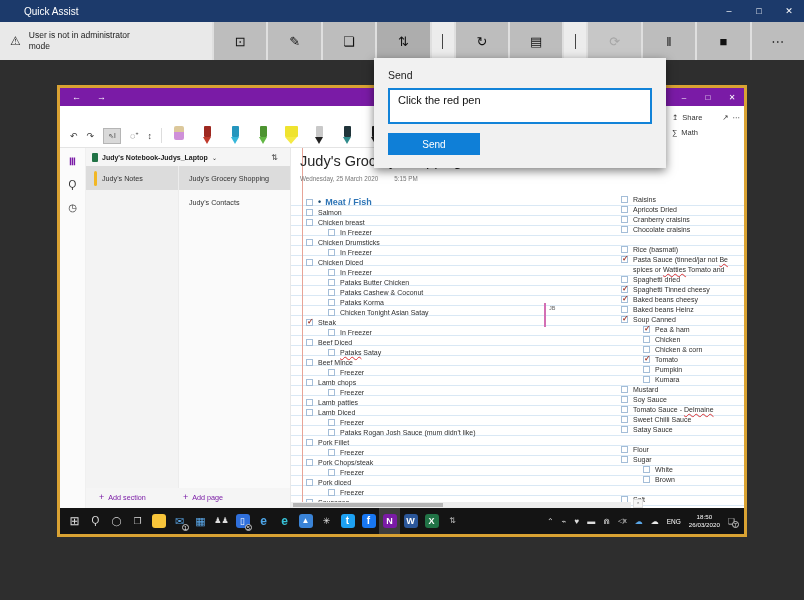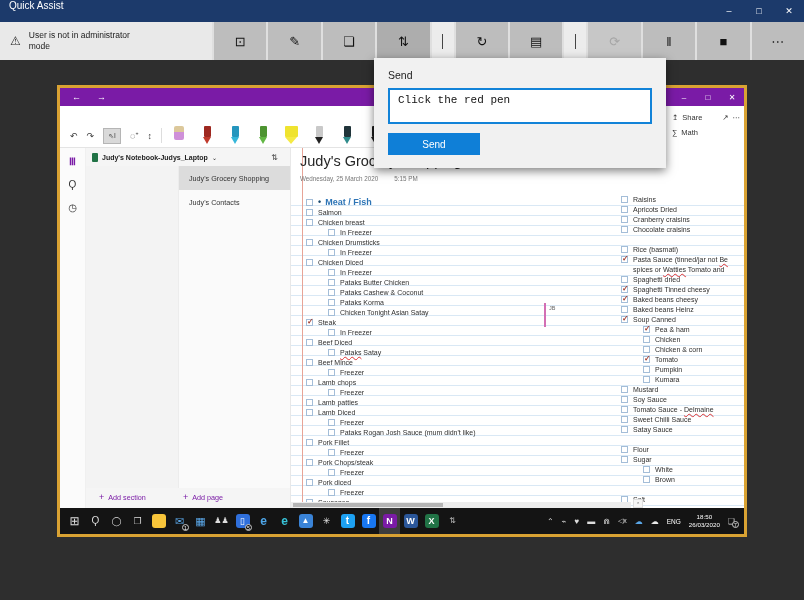--- a/index.html
+++ b/index.html
@@ -1,35 +1,35 @@
 <!DOCTYPE html>
 <html><head>
 <meta charset="utf-8">
 <style>
   *{margin:0;padding:0;box-sizing:border-box}
   html,body{width:804px;height:600px}
   body{position:relative;overflow:hidden;background:#2e2e2e;font-family:"Liberation Sans",sans-serif;color:#222}
   .ab{position:absolute}
   
-  #qa-title{left:0;top:0;width:804px;height:22px;background:#1c3a6b;color:#fff;display:flex;font-size:10px;padding-left:9px}
+  #qa-title{left:0;top:0;width:804px;height:22px;background:#1c3a6b;color:#fff;display:flex;align-items:center;font-size:10px;padding-left:24px}
   #qa-title .sp{flex:1}
   .winbtn{width:30px;height:100%;display:flex;align-items:center;justify-content:center;font-size:9px;color:#fff}
   #qa-bar{left:0;top:22px;width:804px;height:38px;display:flex;background:#d2d2d2}
   #qa-warn{width:212px;background:#e9e9e9;display:flex;align-items:center;gap:8px;padding-left:10px;font-size:8.5px;color:#1a1a1a}
   #qa-warn .wicon{font-size:12px;color:#222}
   #qa-warn .wtxt{width:104px;line-height:1.3}
   .tbtn{flex:1;background:#bdbdbd;border-left:2px solid #dfdfdf;display:flex;align-items:center;justify-content:center;font-size:13px;color:#111}
   .tbtn.pressed{background:#adadad}
   .tbtn.disabled{color:#a6a6a6;background:#c7c7c7}
   .tsep{width:24px;background:#ececec;border-left:2px solid #dfdfdf;display:flex;align-items:center;justify-content:center}
   .tsep::after{content:"";width:1px;height:15px;background:#454545}
   
   #send-panel{left:374px;top:58px;width:292px;height:110px;background:#f1f1f1;box-shadow:0 3px 9px rgba(0,0,0,.5);padding:11px 14px;z-index:40}
   #send-panel .lbl{font-size:10.5px;color:#222}
-  #send-panel textarea{display:block;margin-top:7px;width:264px;height:36px;border:2px solid #1283d8;background:#fff;font-family:Liberation Mono, monospace;font-size:11px;padding:4px 8px;resize:none;outline:none;color:#111}
+  #send-panel textarea{display:block;margin-top:7px;width:264px;height:36px;border:2px solid #1283d8;background:#fff;font-family:Liberation Sans, sans-serif;font-size:11px;padding:4px 8px;resize:none;outline:none;color:#111}
   #send-panel button{display:block;margin-top:9px;width:92px;height:22px;background:#0f7fd7;border:none;color:#fff;font-size:10px;font-family:"Liberation Sans",sans-serif}
   
   #remote{left:57px;top:85px;width:690px;height:452px;border:3px solid #d9a233;background:#191919}
   #onenote{left:0;top:0;width:684px;height:420px;background:#fff}
   #on-title{height:18px;background:#7a1ba6;display:flex;align-items:center;color:#fff}
   #on-title .nav{display:flex;gap:16px;padding-left:12px;font-size:9px}
   #on-title .sp{flex:1}
   #on-title .winbtn{width:24px;font-size:8px}
   #on-tabs{left:0;top:18px;width:604px;height:18px;background:#fff;display:flex;align-items:flex-end;gap:17px;padding-left:15px;font-size:7.5px;color:#444;border-bottom:1px solid #f0f0f0}
   .tab{padding-bottom:4px}
@@ -272,20 +272,24 @@
       <div id="nb-head">
         <span class="book"></span>
         <span>Judy's Notebook-Judys_Laptop</span>
         <span class="chev">⌄</span>
         <span class="sp"></span>
         <span class="sort">⇅</span>
       </div>
       <div id="nav-cols">
         <div id="sec-col">
 
+            <div class="sec sel" style="--bar:#f2b724">
+              <span class="bar"></span>
+              <span>Judy's Notes</span>
+            </div>
 
 
           </div>
         <div id="page-col">
 
             <div class="pg sel">
               <span>Judy's Grocery Shopping</span>
             </div>
 
 

